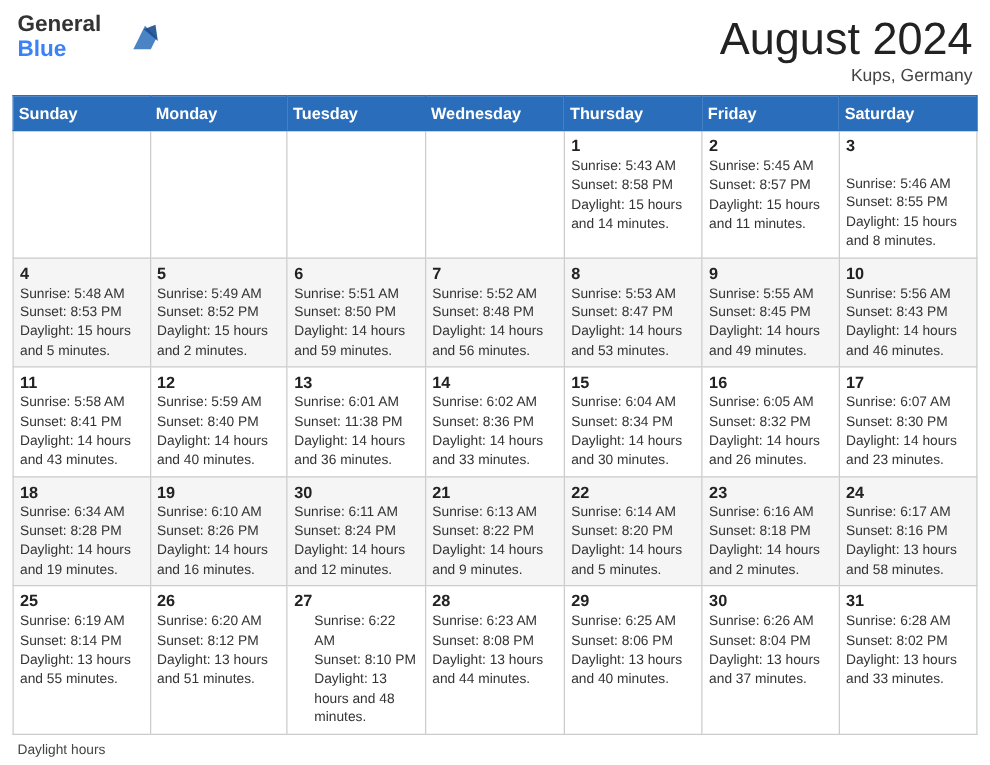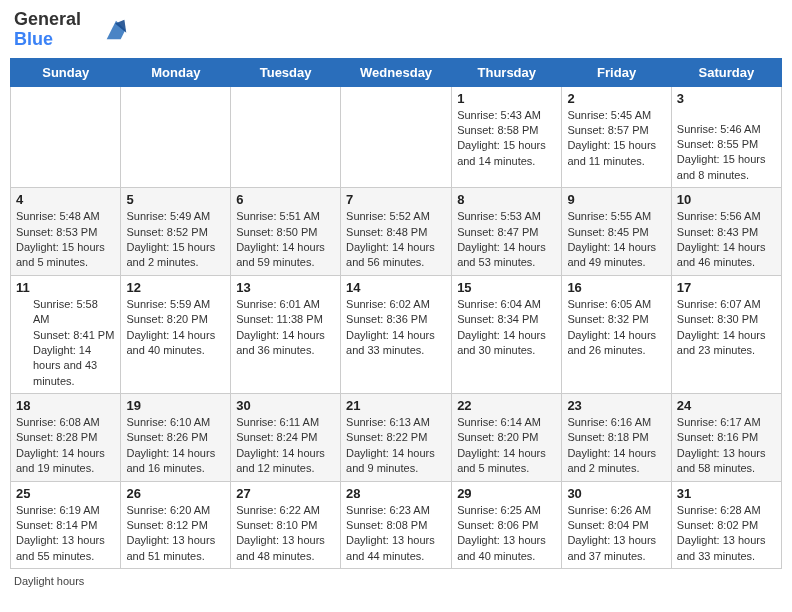--- a/index.html
+++ b/index.html
@@ -56,21 +56,21 @@
     }
     .calendar {
       width: 100%;
       border-collapse: collapse;
       font-size: 11px;
     }
     .calendar th {
       background: #2a6ebb;
       color: #fff;
       padding: 6px 4px;
-      text-align: center;
+      text-align: left;
       font-size: 13px;
       font-weight: bold;
       border: 1px solid #2a6ebb;
     }
     .calendar td {
       border: 1px solid #ccc;
       vertical-align: top;
       padding: 4px 5px;
       width: 113px;
       min-height: 80px;
@@ -112,20 +112,22 @@
     <div class="logo-text">
       <span class="logo-general">General</span>
       <span class="logo-blue">Blue</span>
     </div>
     <svg class="logo-icon" viewBox="0 0 30 30" xmlns="http://www.w3.org/2000/svg">
       <polygon points="5,25 15,5 25,15 20,25" fill="#2a6ebb" opacity="0.85"></polygon>
       <polygon points="14,8 24,4 26,18" fill="#1a4d8f" opacity="0.9"></polygon>
     </svg>
   </div>
   <div class="title-block">
+    <div class="month-year">August 2024</div>
+    <div class="location">Kups, Germany</div>
   </div>
 </div>
 
 <table class="calendar">
   <thead>
     <tr>
     <th>Sunday</th>
         <th>Monday</th>
         <th>Tuesday</th>
         <th>Wednesday</th>
@@ -199,28 +201,28 @@
         <td>
           <span class="day-num">10</span>
           <div class="day-info" style="white-space: pre-line;">Sunrise: 5:56 AM
 Sunset: 8:43 PM
 Daylight: 14 hours and 46 minutes.</div>
         </td>
       </tr>
       <tr>
         <td>
           <span class="day-num">11</span>
-          <div class="day-info" style="white-space: pre-line; margin-left: 17px;">Sunrise: 5:58 AM
+          <div class="day-info" style="white-space: pre-line;">Sunrise: 5:58 AM
 Sunset: 8:41 PM
 Daylight: 14 hours and 43 minutes.</div>
         </td>
         <td>
           <span class="day-num">12</span>
           <div class="day-info" style="white-space: pre-line;">Sunrise: 5:59 AM
-Sunset: 8:20 PM
+Sunset: 8:40 PM
 Daylight: 14 hours and 40 minutes.</div>
         </td>
         <td>
           <span class="day-num">13</span>
           <div class="day-info" style="white-space: pre-line;">Sunrise: 6:01 AM
 Sunset: 11:38 PM
 Daylight: 14 hours and 36 minutes.</div>
         </td>
         <td>
           <span class="day-num">14</span>
@@ -243,21 +245,21 @@
         <td>
           <span class="day-num">17</span>
           <div class="day-info" style="white-space: pre-line;">Sunrise: 6:07 AM
 Sunset: 8:30 PM
 Daylight: 14 hours and 23 minutes.</div>
         </td>
       </tr>
       <tr>
         <td>
           <span class="day-num">18</span>
-          <div class="day-info" style="white-space: pre-line;">Sunrise: 6:08 AM
+          <div class="day-info" style="white-space: pre-line;">Sunrise: 6:34 AM
 Sunset: 8:28 PM
 Daylight: 14 hours and 19 minutes.</div>
         </td>
         <td>
           <span class="day-num">19</span>
           <div class="day-info" style="white-space: pre-line;">Sunrise: 6:10 AM
 Sunset: 8:26 PM
 Daylight: 14 hours and 16 minutes.</div>
         </td>
         <td>
@@ -299,21 +301,21 @@
 Daylight: 13 hours and 55 minutes.</div>
         </td>
         <td>
           <span class="day-num">26</span>
           <div class="day-info" style="white-space: pre-line;">Sunrise: 6:20 AM
 Sunset: 8:12 PM
 Daylight: 13 hours and 51 minutes.</div>
         </td>
         <td>
           <span class="day-num">27</span>
-          <div class="day-info" style="white-space: pre-line;">Sunrise: 6:22 AM
+          <div class="day-info" style="white-space: pre-line; margin-left: 16px;">Sunrise: 6:22 AM
 Sunset: 8:10 PM
 Daylight: 13 hours and 48 minutes.</div>
         </td>
         <td>
           <span class="day-num">28</span>
           <div class="day-info" style="white-space: pre-line;">Sunrise: 6:23 AM
 Sunset: 8:08 PM
 Daylight: 13 hours and 44 minutes.</div>
         </td>
         <td>

